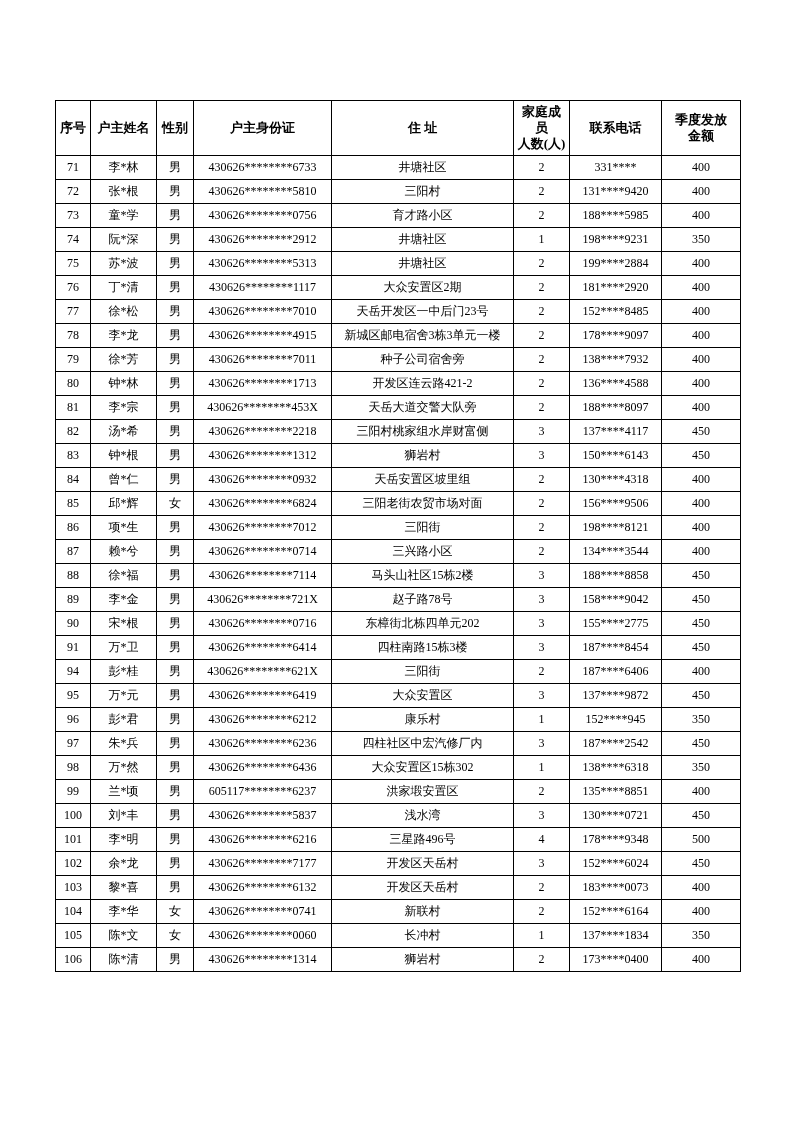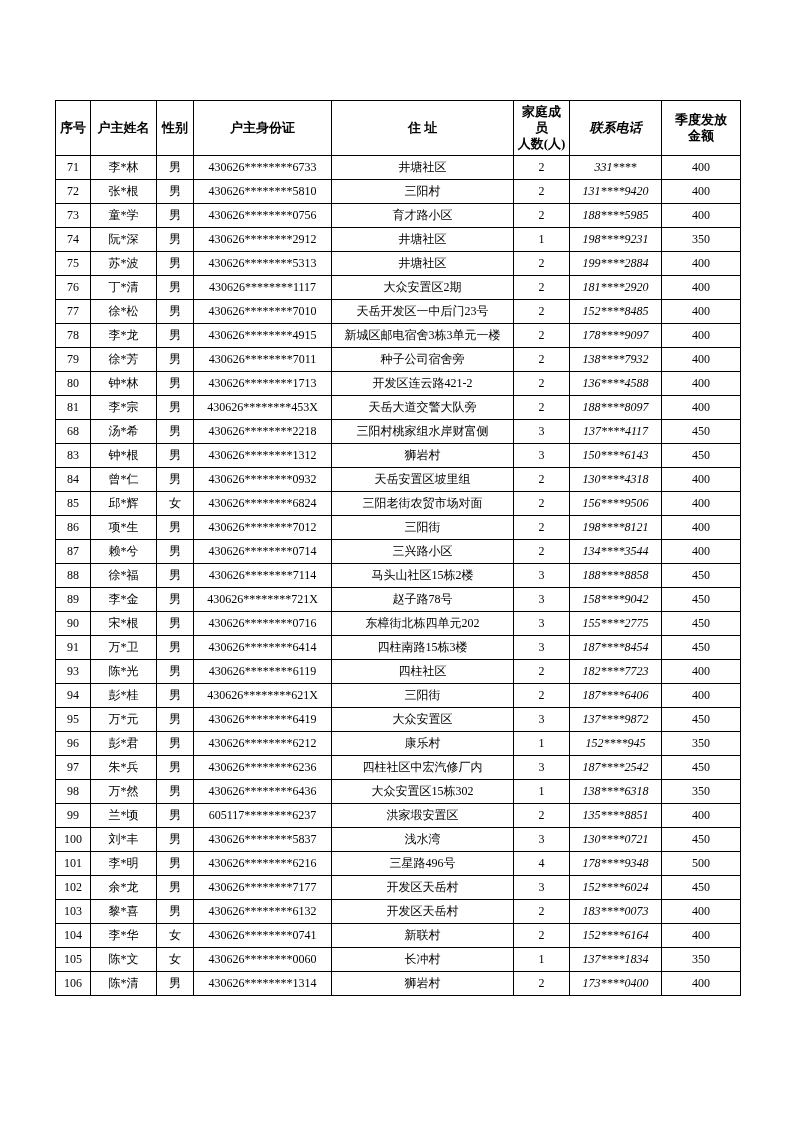--- a/index.html
+++ b/index.html
@@ -45,21 +45,21 @@
     height: 23px;
     white-space: nowrap;
   }
   
   .c0 { width: 35px; margin-top: 12px; }
   .c1 { width: 66px; }
   .c2 { width: 37px; margin-left: 44px; }
   .c3 { width: 138px; }
   .c4 { width: 182px; }
   .c5 { width: 56px; }
-  .c6 { width: 92px; font-style: italic; }
+  .c6 { width: 92px; }
   .c7 { width: 79px; }
 </style>
 </head>
 <body>
 
 <div class="page">
   <table class="roster">
     <colgroup>
       <col class="c0">
         <col class="c1">
@@ -189,21 +189,21 @@
           <td class="c0">81</td>
           <td class="c1">李*宗</td>
           <td class="c2">男</td>
           <td class="c3">430626********453X</td>
           <td class="c4">天岳大道交警大队旁</td>
           <td class="c5">2</td>
           <td class="c6">188****8097</td>
           <td class="c7">400</td>
         </tr>
         <tr>
-          <td class="c0">68</td>
+          <td class="c0">82</td>
           <td class="c1">汤*希</td>
           <td class="c2">男</td>
           <td class="c3">430626********2218</td>
           <td class="c4">三阳村桃家组水岸财富侧</td>
           <td class="c5">3</td>
           <td class="c6">137****4117</td>
           <td class="c7">450</td>
         </tr>
         <tr>
           <td class="c0">83</td>
@@ -287,30 +287,20 @@
         </tr>
         <tr>
           <td class="c0">91</td>
           <td class="c1">万*卫</td>
           <td class="c2">男</td>
           <td class="c3">430626********6414</td>
           <td class="c4">四柱南路15栋3楼</td>
           <td class="c5">3</td>
           <td class="c6">187****8454</td>
           <td class="c7">450</td>
-        </tr>
-        <tr>
-          <td class="c0">93</td>
-          <td class="c1">陈*光</td>
-          <td class="c2">男</td>
-          <td class="c3">430626********6119</td>
-          <td class="c4">四柱社区</td>
-          <td class="c5">2</td>
-          <td class="c6">182****7723</td>
-          <td class="c7">400</td>
         </tr>
         <tr>
           <td class="c0">94</td>
           <td class="c1">彭*桂</td>
           <td class="c2">男</td>
           <td class="c3">430626********621X</td>
           <td class="c4">三阳街</td>
           <td class="c5">2</td>
           <td class="c6">187****6406</td>
           <td class="c7">400</td>

